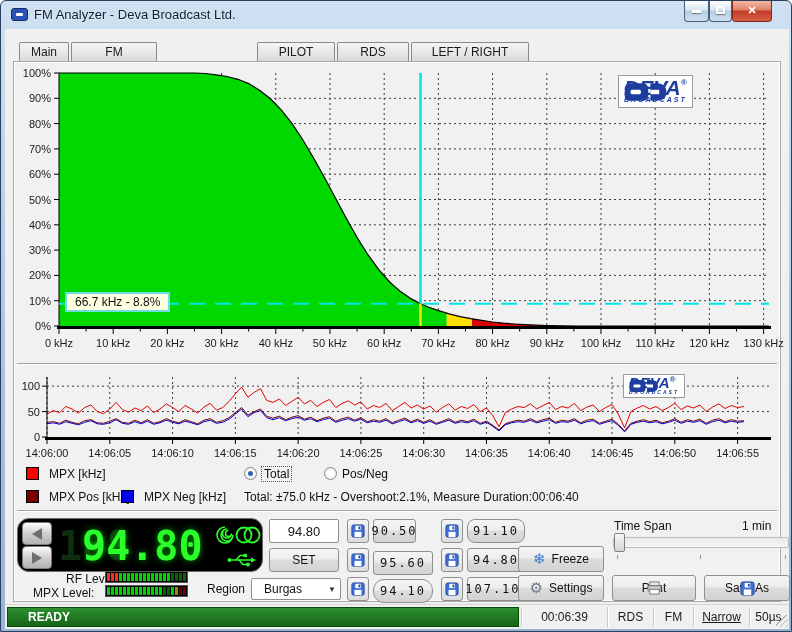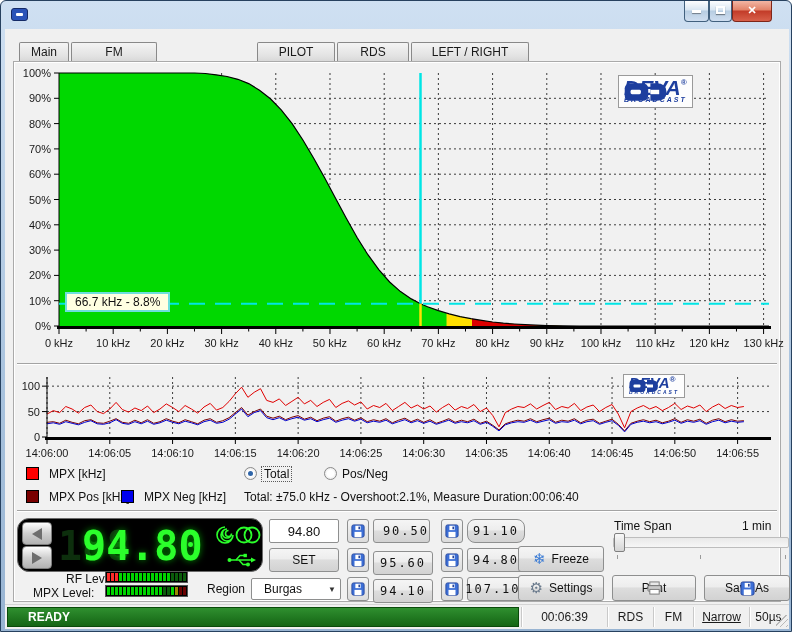--- a/index.html
+++ b/index.html
@@ -93,20 +93,21 @@
   .grip { position:absolute; right:1px; bottom:1px; width:12px; height:12px;
           background:repeating-linear-gradient(135deg,transparent 0 3px,#b9b9b9 3px 4px); }
 </style>
 </head>
 <body>
 
 <div class="app">
 
   <div class="titlebar">
     <div class="title-icon"></div>
+    <div class="title-text">FM Analyzer - Deva Broadcast Ltd.</div>
     <div class="winbtn" style="left:683px;width:25px;"><span class="glyph-min"></span></div>
     <div class="winbtn" style="left:708px;width:23px;"><span class="glyph-max"></span></div>
     <div class="winbtn close" style="left:731px;width:40px;"><span>✕</span></div>
   </div>
 
   <div class="win-body"></div>
 
   <div class="tab" style="left:18px;width:50px;"><span>Main</span></div>
   <div class="tab" style="left:70px;width:86px;"><span>FM Spectrum</span></div>
   <div class="tab" style="left:256px;width:78px;"><span>PILOT Level</span></div>
@@ -359,21 +360,21 @@
   </div>
 
   <div class="disk-btn" style="left:346px;top:518px;">
       <svg width="14" height="14" viewBox="0 0 16 16">
         <rect x="1" y="1" width="14" height="14" rx="2" fill="#3d6fd6" stroke="#24439a"></rect>
         <rect x="5" y="2" width="6" height="5" fill="#fff"></rect>
         <rect x="8.5" y="3" width="1.8" height="3" fill="#24439a"></rect>
         <rect x="4" y="9" width="8" height="6" fill="#fff"></rect>
       </svg>
     </div>
-  <button class="btn7 mono" style="left:372px;top:518px;width:57px;height:24px;justify-content:flex-end;">
+  <button class="btn7 mono" style="left:372px;top:518px;width:43px;height:24px;">
       <span>90.50</span>
     </button>
   <div class="disk-btn" style="left:440px;top:518px;">
       <svg width="14" height="14" viewBox="0 0 16 16">
         <rect x="1" y="1" width="14" height="14" rx="2" fill="#3d6fd6" stroke="#24439a"></rect>
         <rect x="5" y="2" width="6" height="5" fill="#fff"></rect>
         <rect x="8.5" y="3" width="1.8" height="3" fill="#24439a"></rect>
         <rect x="4" y="9" width="8" height="6" fill="#fff"></rect>
       </svg>
     </div>
@@ -382,21 +383,21 @@
     </button>
 
   <div class="disk-btn" style="left:346px;top:547px;">
       <svg width="14" height="14" viewBox="0 0 16 16">
         <rect x="1" y="1" width="14" height="14" rx="2" fill="#3d6fd6" stroke="#24439a"></rect>
         <rect x="5" y="2" width="6" height="5" fill="#fff"></rect>
         <rect x="8.5" y="3" width="1.8" height="3" fill="#24439a"></rect>
         <rect x="4" y="9" width="8" height="6" fill="#fff"></rect>
       </svg>
     </div>
-  <button class="btn7 mono" style="left:372px;top:578px;width:60px;height:24px;">
+  <button class="btn7 mono" style="left:372px;top:578px;width:60px;height:24px;border-radius:11px;">
       <span>94.10</span>
     </button>
   <div class="disk-btn" style="left:440px;top:547px;">
       <svg width="14" height="14" viewBox="0 0 16 16">
         <rect x="1" y="1" width="14" height="14" rx="2" fill="#3d6fd6" stroke="#24439a"></rect>
         <rect x="5" y="2" width="6" height="5" fill="#fff"></rect>
         <rect x="8.5" y="3" width="1.8" height="3" fill="#24439a"></rect>
         <rect x="4" y="9" width="8" height="6" fill="#fff"></rect>
       </svg>
     </div>

